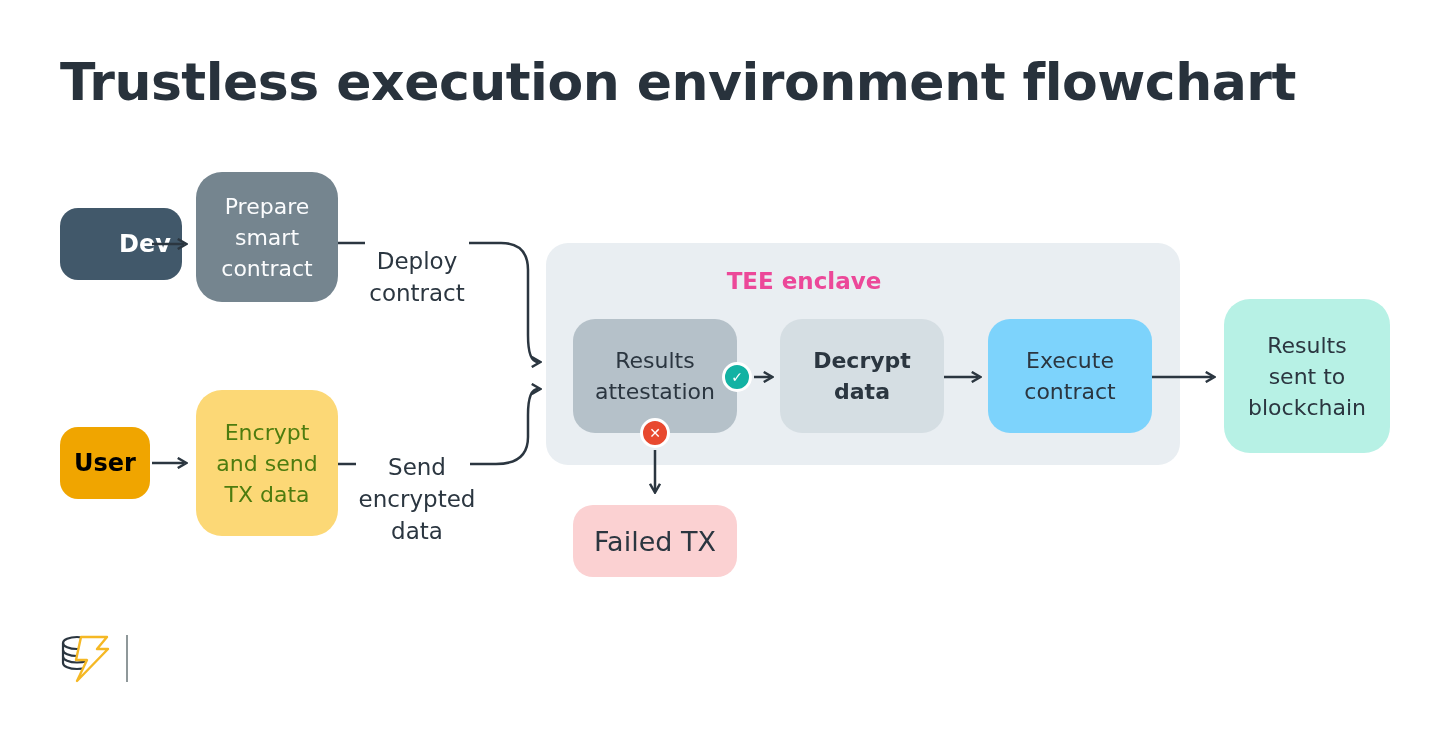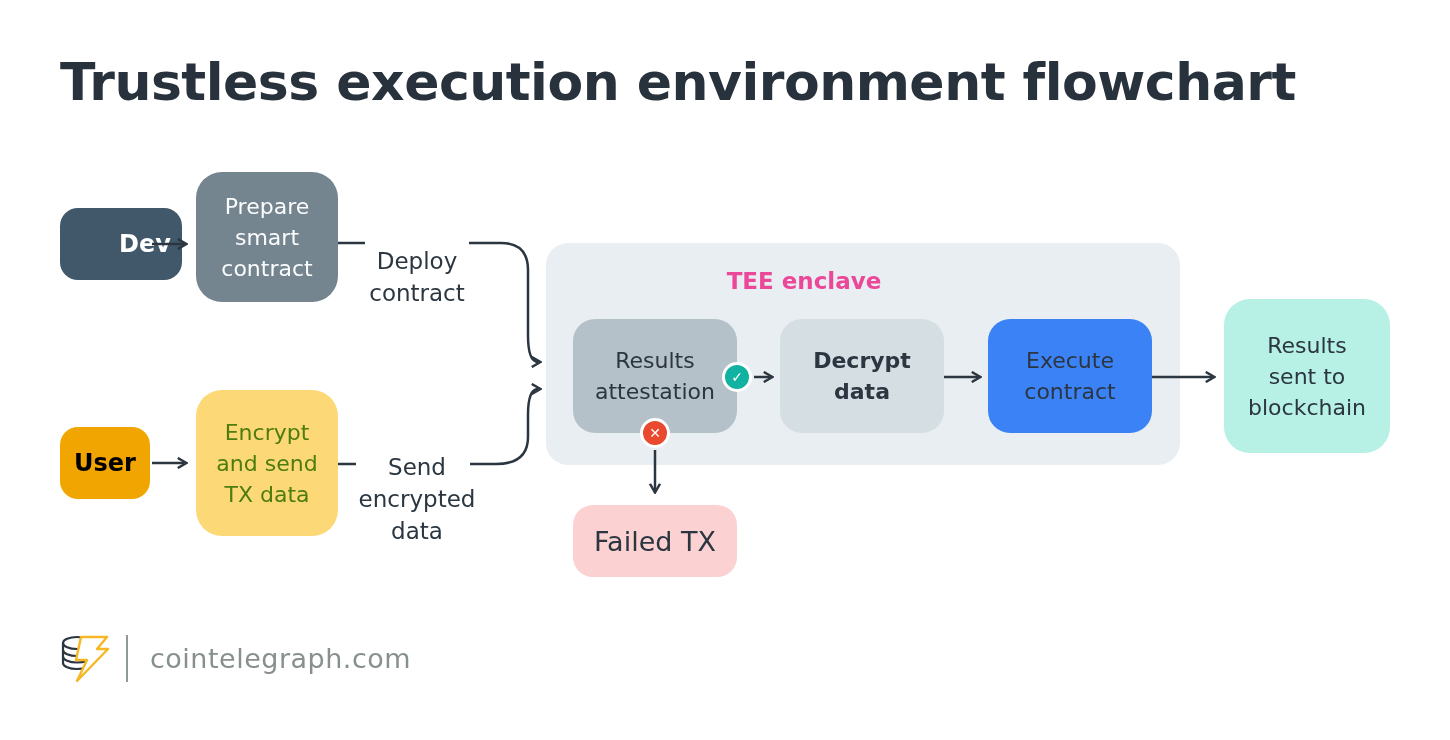--- a/index.html
+++ b/index.html
@@ -37,21 +37,21 @@
   }
   .tee-title{
     position:absolute;left:546px;top:268px;width:516px;text-align:center;
     font-size:23px;font-weight:700;color:#ec4899;
   }
   .node-remote{left:573px;top:319px;width:164px;height:114px;border-radius:22px;
     background:#b5c1c9;color:#2b3640;}
   .node-decrypt{left:780px;top:319px;width:164px;height:114px;border-radius:22px;
     background:#d5dee3;color:#2b3640;font-weight:bold;}
   .node-execute{left:988px;top:319px;width:164px;height:114px;border-radius:22px;
-    background:#3b82f6;color:#2b3640;}
+    background:#7dd3fc;color:#2b3640;}
   .node-results{left:1224px;top:299px;width:166px;height:154px;border-radius:26px;
     background:#b7f1e5;color:#2b3640;}
   .node-failed{left:573px;top:505px;width:164px;height:72px;border-radius:20px;
     background:#fbd1d2;color:#2b3640;font-size:27px;}
 
   .badge{
     position:absolute;width:24px;height:24px;border-radius:50%;
     border:3px solid #ffffff;color:#ffffff;font-weight:700;font-size:14px;
     display:flex;align-items:center;justify-content:center;z-index:6;
   }
@@ -128,16 +128,15 @@
     <svg class="footer-logo" viewBox="0 0 56 56">
       <g fill="none" stroke="#2b3640" stroke-width="2.2">
         <ellipse cx="21" cy="13" rx="14" ry="6"></ellipse>
         <path d="M7 13 V33 a14 6 0 0 0 28 0 V13"></path>
         <path d="M7 20 a14 6 0 0 0 28 0"></path>
         <path d="M7 26.5 a14 6 0 0 0 28 0"></path>
       </g>
       <path d="M25 7 L51 7 L41 19 L52 19 L21 51 L31 30 L20 30 Z" fill="#ffffff" stroke="#f5b824" stroke-width="2.4" stroke-linejoin="round"></path>
     </svg>
     <div class="footer-divider"></div>
-    <div class="footer-site">cointelegraph.com</div>
   </div>
 
 </div>
 
 </body></html>

